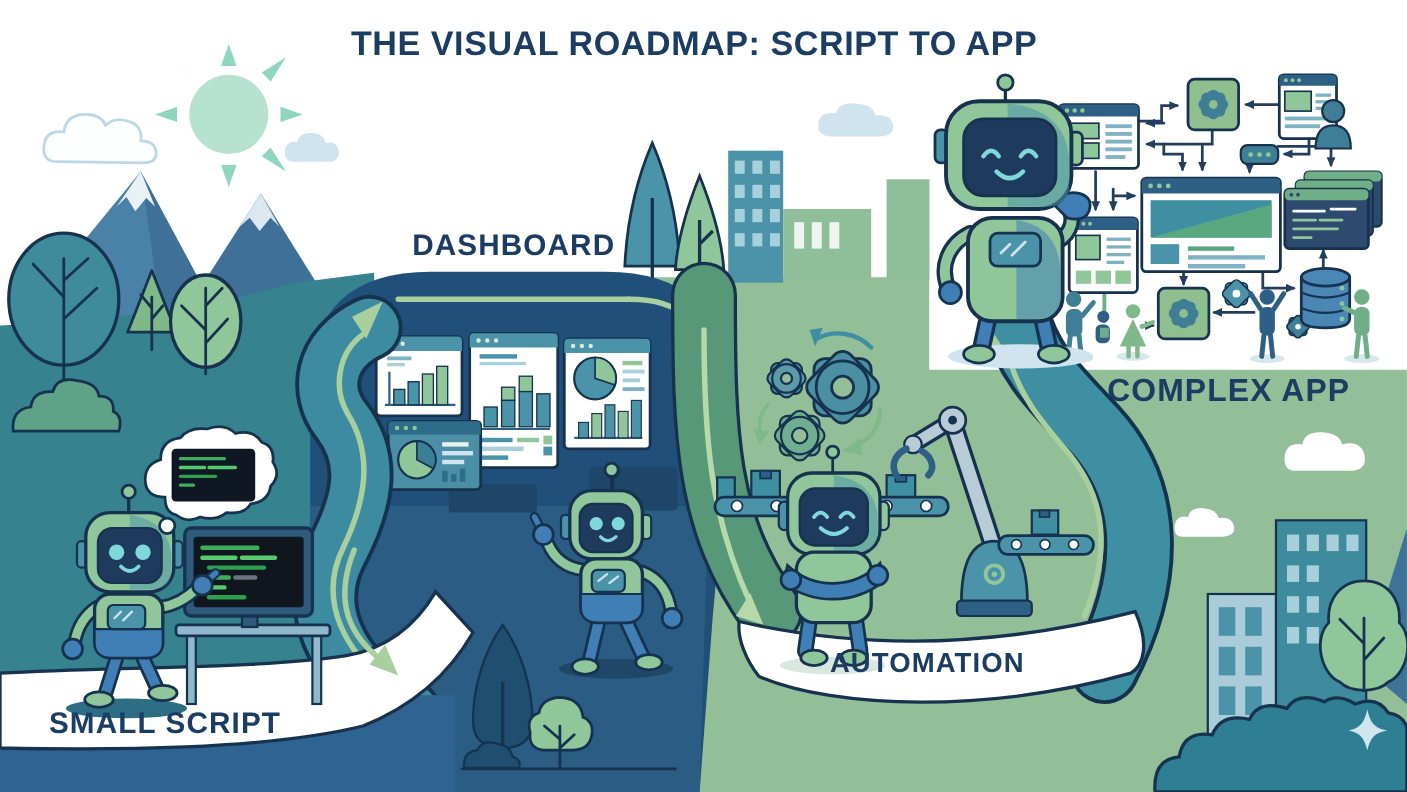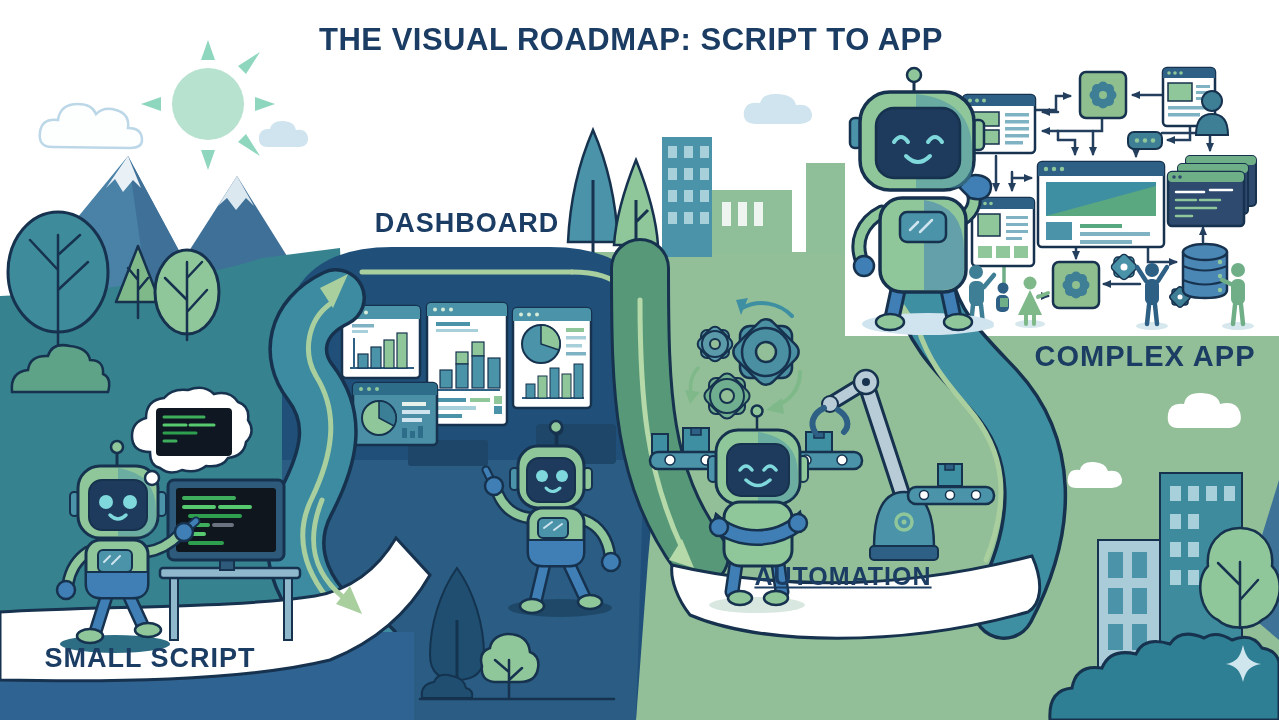--- a/index.html
+++ b/index.html
@@ -5,21 +5,21 @@
   html,body{margin:0;padding:0;background:#fff;}
   .scene{position:relative;width:1279px;height:720px;overflow:hidden;background:#fff;
          font-family:"Liberation Sans", sans-serif;}
   .scene svg{position:absolute;left:0;top:0;}
   .lbl{position:absolute;transform:translate(-50%,-50%);color:#1b3c63;font-weight:bold;
        letter-spacing:1px;white-space:nowrap;}
   .lbl.title{font-size:31px;letter-spacing:.5px;}
   .lbl.dashboard{font-size:27px;}
   .lbl.small-script{font-size:27px;}
   .lbl.automation{font-size:25px;}
-  .lbl.complex-app{font-size:29px;margin-left:28px;}
+  .lbl.complex-app{font-size:29px;}
 </style>
 </head>
 <body>
 
 <div class="scene">
 <svg width="1279" height="720" viewBox="0 0 1279 720">
   <defs>
     <marker id="ah" markerWidth="10" markerHeight="10" refX="7" refY="4" orient="auto" markerUnits="userSpaceOnUse">
       <path d="M0,0 L9,4 L0,8 Z" fill="#243f5e"></path>
     </marker>
@@ -656,15 +656,15 @@
     <rect x="724" y="502" width="68" height="64" rx="16" fill="#8fc79b" stroke="#16324e" stroke-width="3"></rect>
     <path d="M716,514 C740,536 776,536 800,512 L804,528 C776,550 740,550 712,530 Z" fill="#3f7fb5" stroke="#16324e" stroke-width="2.5"></path>
     <circle cx="719" cy="527" r="9" fill="#3f7fb5" stroke="#16324e" stroke-width="2.5"></circle>
     <circle cx="798" cy="523" r="9" fill="#3f7fb5" stroke="#16324e" stroke-width="2.5"></circle>
   </g>
 </svg>
 
   <div class="lbl title" style="left:631px;top:40px;">THE VISUAL ROADMAP: SCRIPT TO APP</div>
   <div class="lbl small-script" style="left:150px;top:658px;">SMALL SCRIPT</div>
   <div class="lbl dashboard" style="left:467px;top:223px;">DASHBOARD</div>
-  <div class="lbl automation" style="left:843px;top:576px;text-decoration:underline;">AUTOMATION</div>
+  <div class="lbl automation" style="left:843px;top:603px;">AUTOMATION</div>
   <div class="lbl complex-app" style="left:1117px;top:356px;">COMPLEX APP</div>
 </div>
 
 </body></html>

